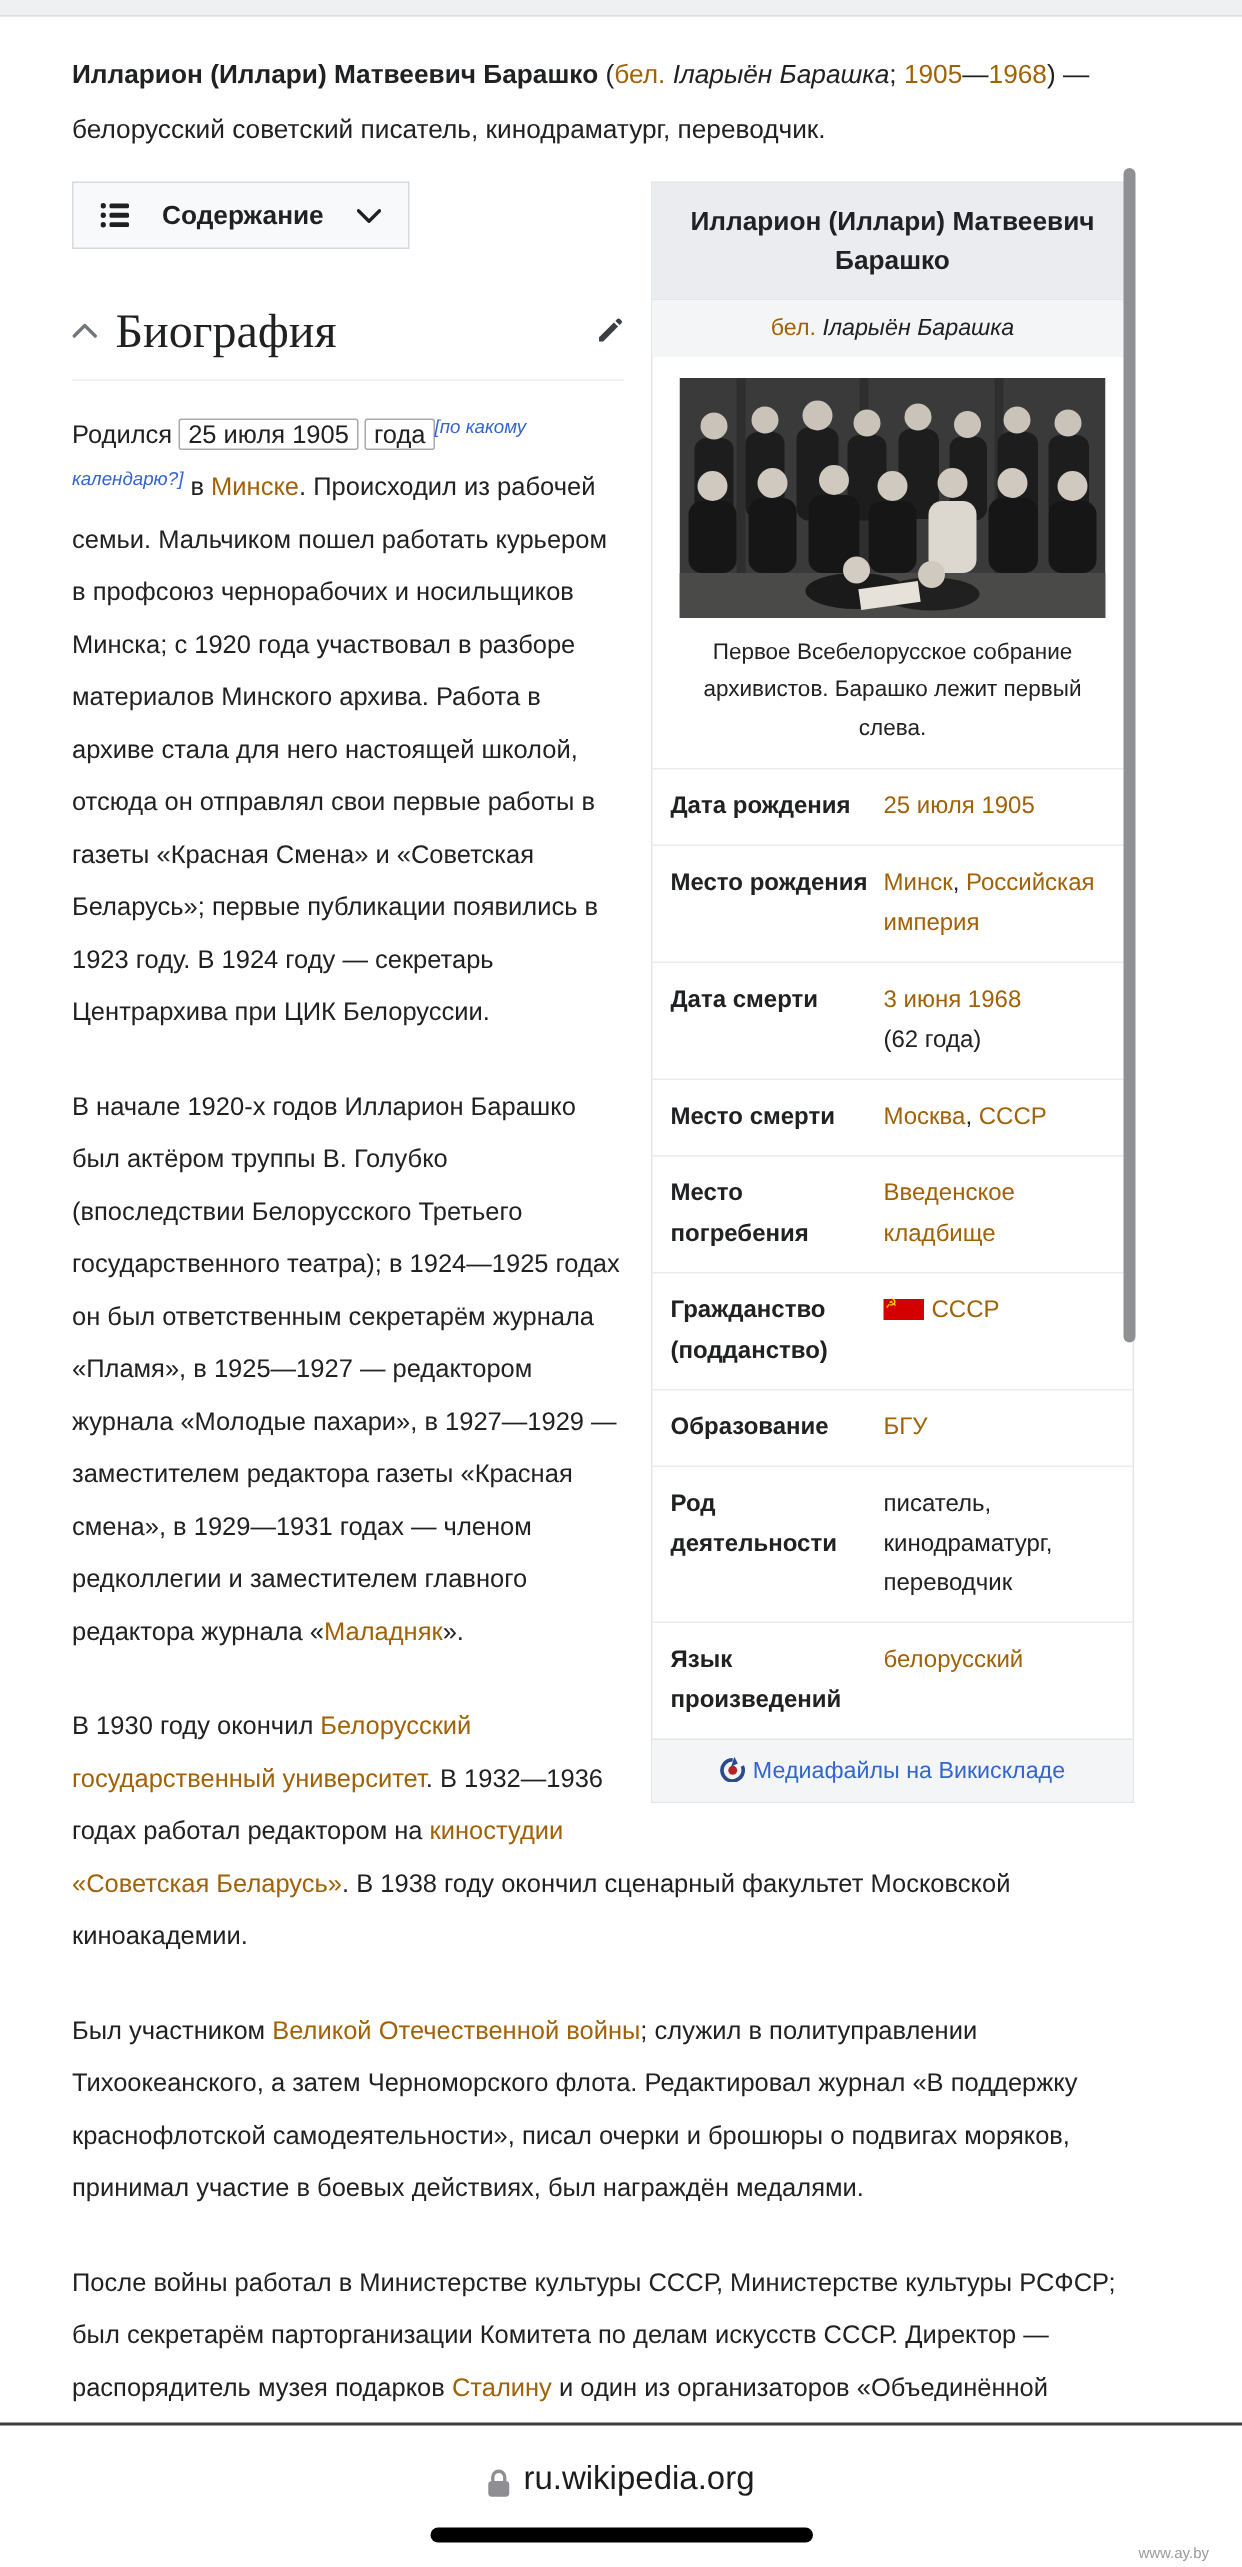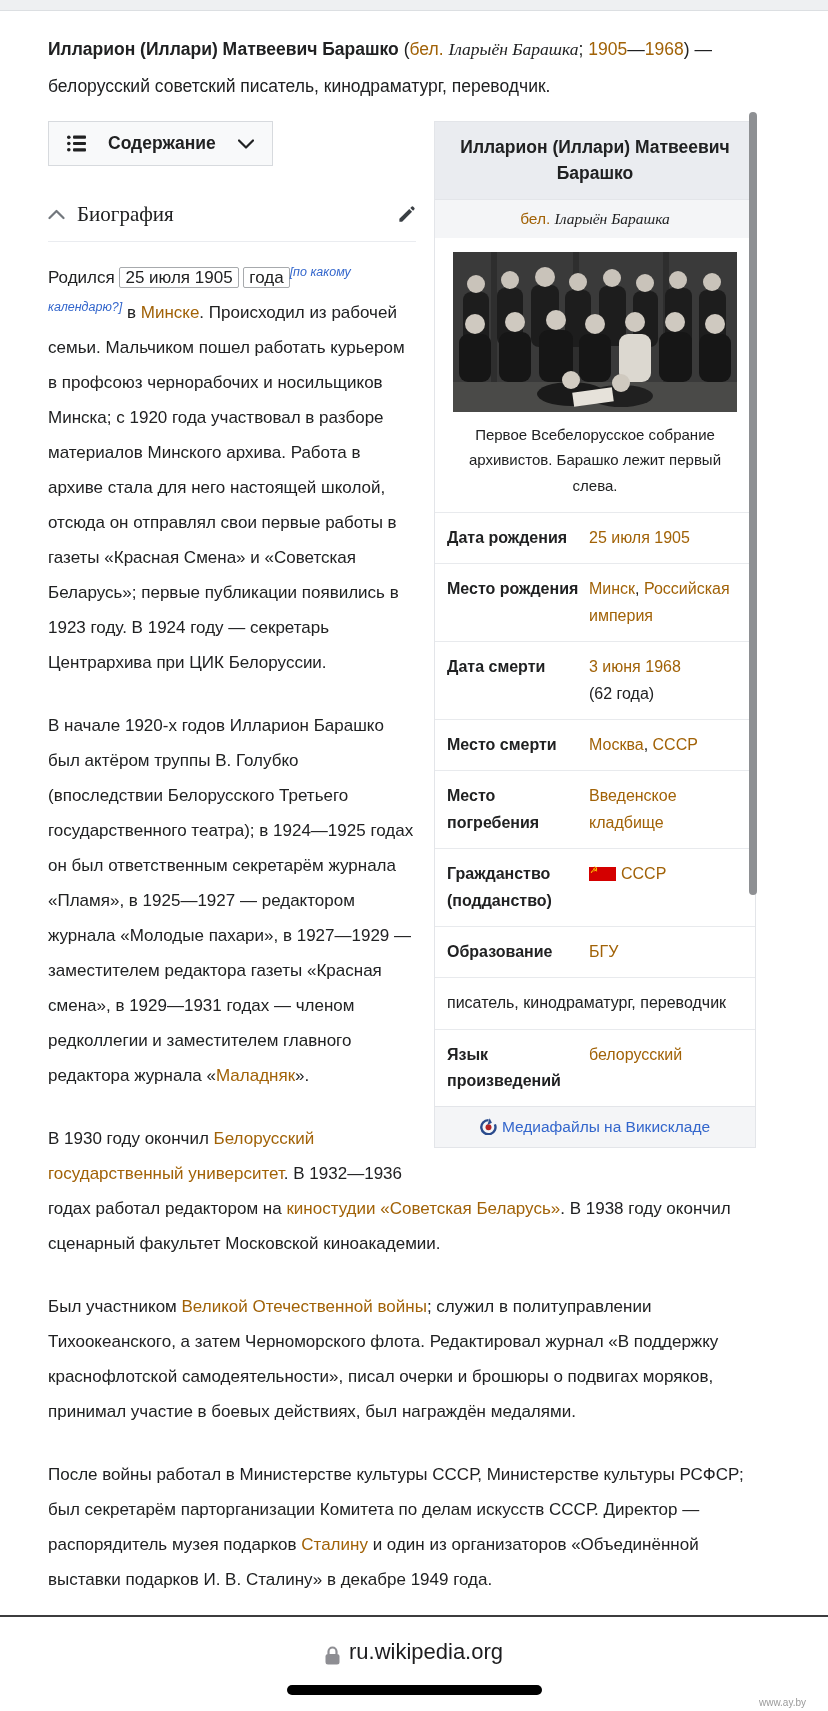--- a/index.html
+++ b/index.html
@@ -10,21 +10,21 @@
     font-family:"Liberation Sans", sans-serif;
   }
   .top-strip { height:11px; background:#eef0f2; border-bottom:1px solid #dcdfe2; }
 
   .article { padding:20px 72px 120px 48px; }
 
   .intro { font-size:17.5px; line-height:37px; margin:0 0 16px 0; }
 
   
   .seg-b { font-weight:700; }
-  .seg-i { font-style:italic;font-family:Liberation Serif, serif; }
+  .seg-i { font-style:italic; }
   .seg-link { color:#a16207;margin-top:32px; }
   sup.seg-suplink { color:#3366cc; font-style:italic; font-size:12.5px; line-height:0; }
   .seg-box { border:1px solid #a7aaad; border-radius:2px; padding:0 5px; }
   .flag-ussr { display:inline-block; width:27px; height:14px; background:#d40000;
     vertical-align:-2px; margin-right:5px; position:relative; }
   .flag-ussr::before { content:"☭"; position:absolute; left:1px; top:-4px;
     color:#ffd700; font-size:9px; }
 
   
   .toc-btn {
@@ -56,21 +56,21 @@
     text-align:center; padding:11px 8px; font-size:15.5px; }
   .ib-footer .commons-link { color:#3366cc; }
   .ib-footer svg { vertical-align:-3px; margin-right:5px; }
 
   
   .section-head {
     display:flow-root; overflow:hidden;
     border-bottom:1px solid #eaecf0; padding-bottom:14px; margin:10px 0 18px 0;
   }
   .section-head-inner { display:flex; align-items:center; gap:12px; }
-  .section-title { font-family:"Liberation Serif", serif; font-size:21px;
+  .section-title { font-family:"Liberation Serif", serif; font-size:32px;
     font-weight:400; margin:0; }
   .collapse-caret { color:#72777d; display:flex; }
   .edit-btn { margin-left:auto; display:flex; cursor:pointer; }
 
   .article p.body-p { font-size:17px; line-height:35px; margin:0 0 28px 0; }
 
   
   .scrollbar { position:absolute; left:749px; top:112px; width:8px; height:783px;
     background:#8e9093; border-radius:4px; }
 
@@ -177,20 +177,21 @@
         </div>
         <div class="ib-row">
           <div class="ib-label">Гражданство (подданство)</div>
           <div class="ib-value"><span class="flag-ussr"></span><span class="seg-link">СССР</span></div>
         </div>
         <div class="ib-row">
           <div class="ib-label">Образование</div>
           <div class="ib-value"><span class="seg-link">БГУ</span></div>
         </div>
         <div class="ib-row">
+          <div class="ib-label">Род деятельности</div>
           <div class="ib-value"><span>писатель, кинодраматург, переводчик</span></div>
         </div>
         <div class="ib-row">
           <div class="ib-label">Язык произведений</div>
           <div class="ib-value"><span class="seg-link">белорусский</span></div>
         </div>
       </div>
     <div class="ib-footer">
       <span><svg width="17" height="17" viewBox="0 0 24 24">
         <circle cx="12" cy="13" r="4.2" fill="#b32424"></circle>

